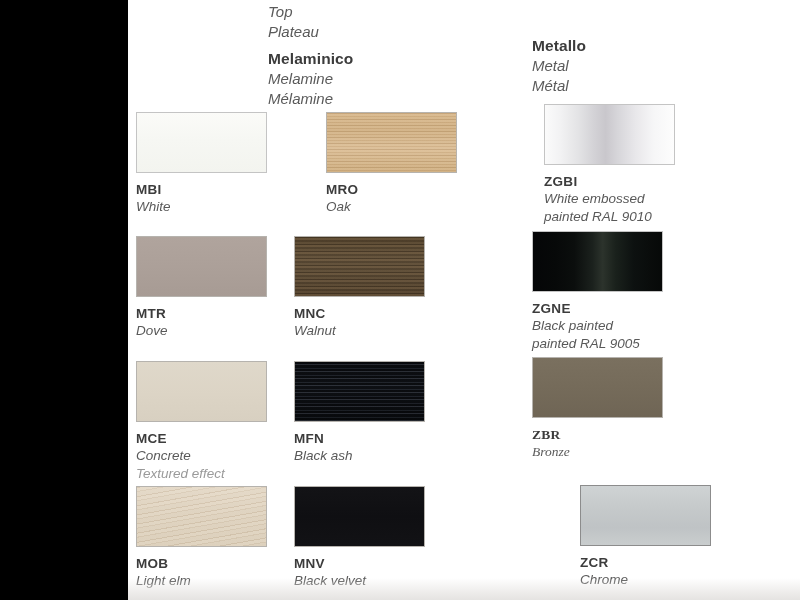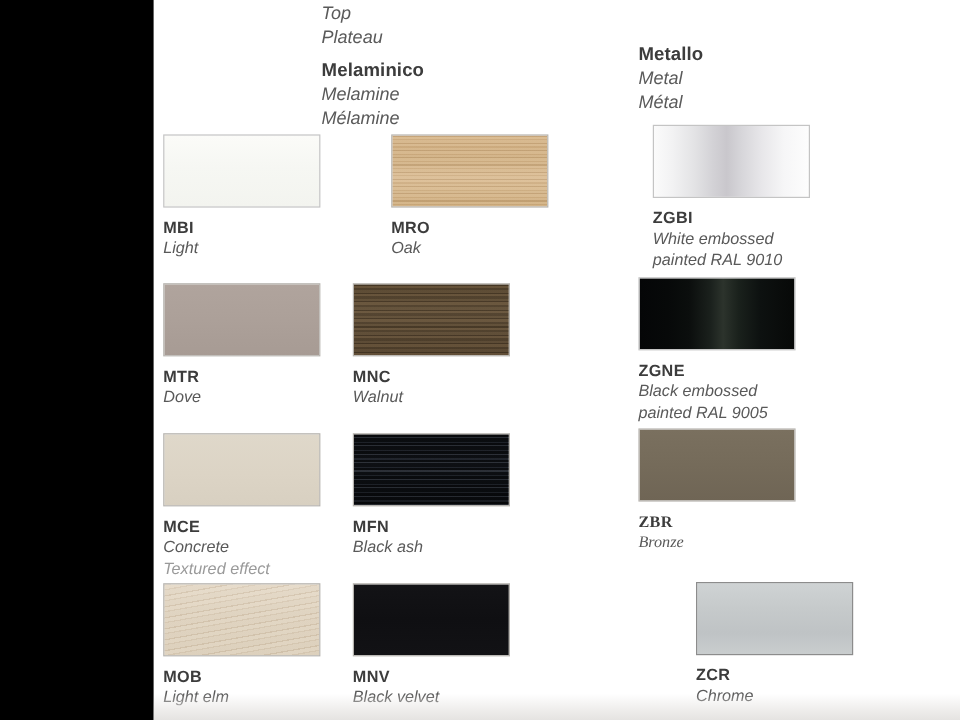--- a/index.html
+++ b/index.html
@@ -195,21 +195,21 @@
 
   <div class="sec-head" style="left:404px; top:36px;">
     <div class="head-it">Metallo</div>
     <div class="head-tr">Metal</div>
     <div class="head-tr">Métal</div>
   </div>
 
   <div class="swatch-cell" style="left:8px; top:112px;">
     <div class="swatch m-mbi light-border"></div>
     <div class="sw-code">MBI</div>
-    <div class="sw-name">Light</div>
+    <div class="sw-name">White</div>
   </div>
 
   <div class="swatch-cell" style="left:8px; top:361px;">
     <div class="swatch m-mce"></div>
     <div class="sw-code">MCE</div>
     <div class="sw-name">Concrete</div>
     <div class="sw-note">Textured effect</div>
   </div>
 
   <div class="swatch-cell" style="left:8px; top:236px;">
@@ -251,21 +251,21 @@
   <div class="swatch-cell" style="left:404px; top:104px;margin-left:12px;">
     <div class="swatch m-zgbi light-border"></div>
     <div class="sw-code">ZGBI</div>
     <div class="sw-name">White embossed</div>
     <div class="sw-name">painted RAL 9010</div>
   </div>
 
   <div class="swatch-cell" style="left:404px; top:231px;">
     <div class="swatch m-zgne light-border"></div>
     <div class="sw-code">ZGNE</div>
-    <div class="sw-name">Black embossed</div>
+    <div class="sw-name">Black painted</div>
     <div class="sw-name">painted RAL 9005</div>
   </div>
 
   <div class="swatch-cell" style="left:404px; top:357px;font-family:Liberation Serif, serif;">
     <div class="swatch m-zbr"></div>
     <div class="sw-code">ZBR</div>
     <div class="sw-name">Bronze</div>
   </div>
 
   <div class="swatch-cell" style="left:404px; top:485px;margin-left:48px;">

